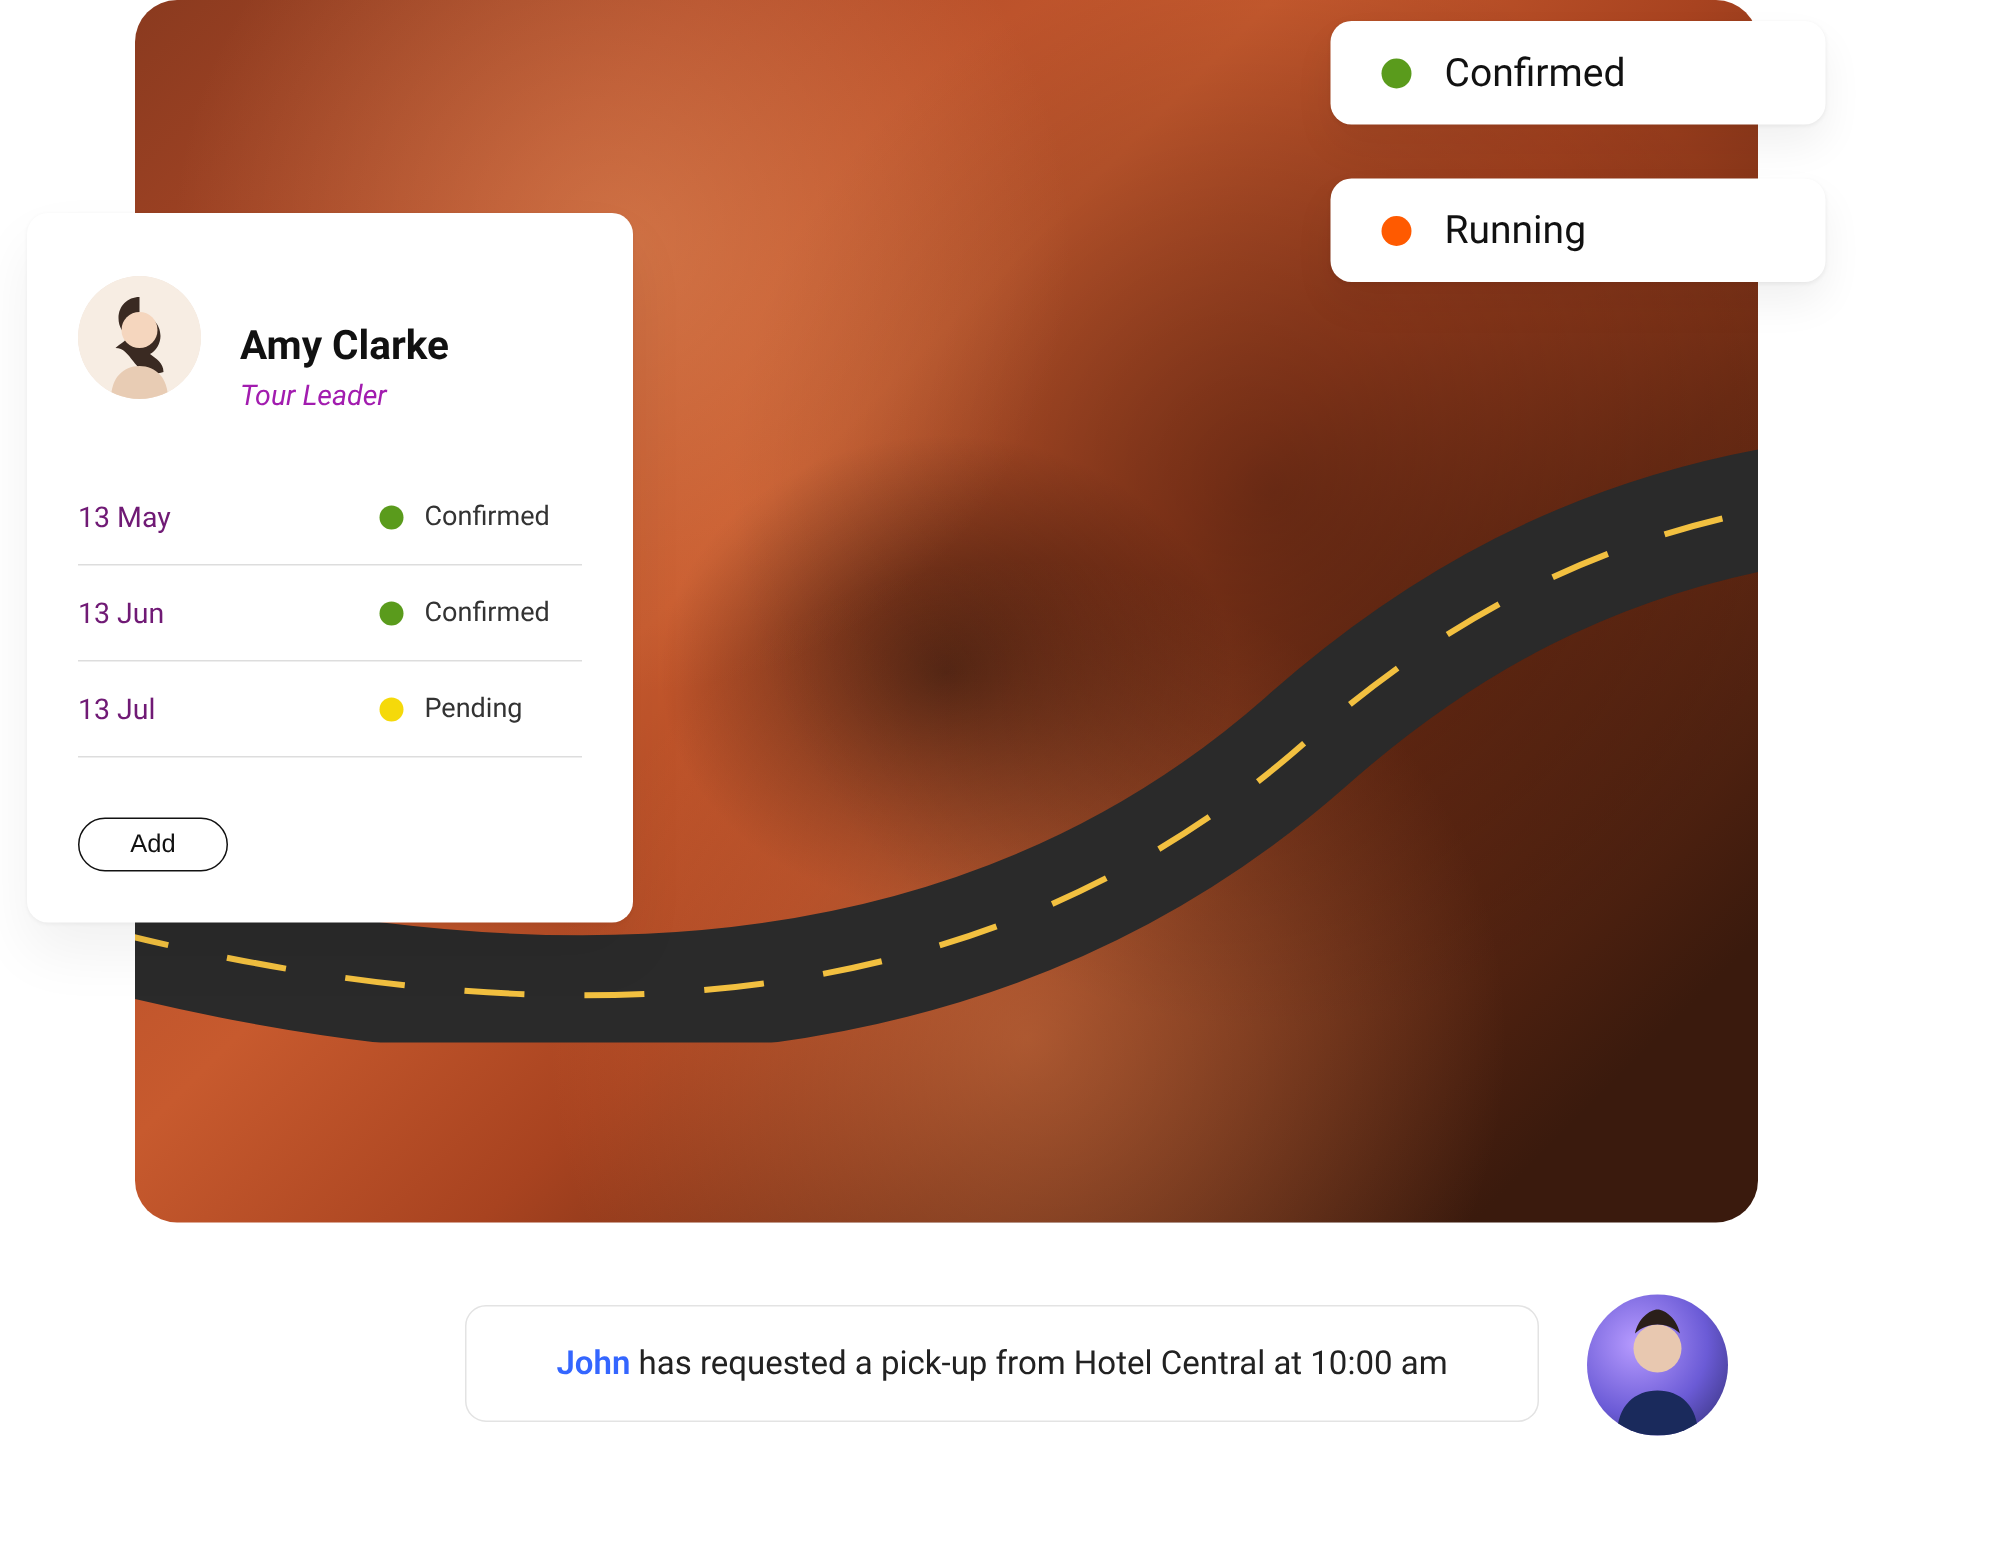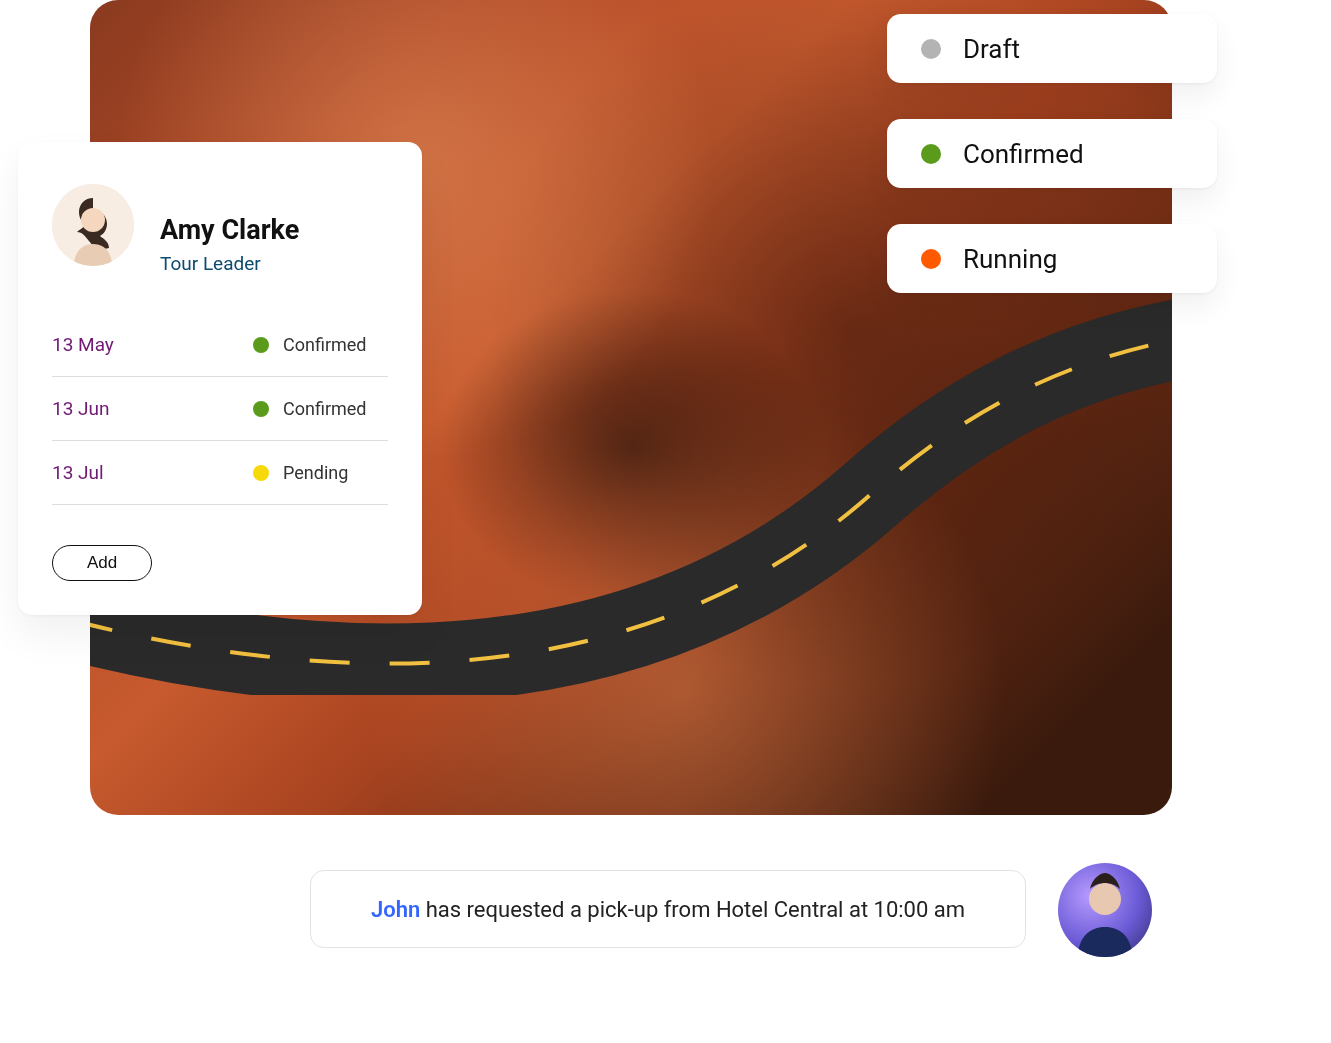--- a/index.html
+++ b/index.html
@@ -68,21 +68,22 @@
   }
   .profile-name {
     font-size: 27px;
     font-weight: 700;
     color: #111;
     margin-bottom: 6px;
     margin-top: 40px;
   }
   .profile-role {
     font-size: 19px;
-    color: #0c4a6e;
+    color: #a21caf;
+    font-style: italic;
   }
   .schedule-label {
     font-size: 20px;
     font-weight: 700;
     color: #111;
     border-bottom: 1px solid #111;
     padding-bottom: 14px;
   }
   .schedule-row {
     display: flex;
@@ -236,24 +237,20 @@
       <span class="status-dot" style="background:#f5d90a"></span>
       <span>Pending</span>
     </span>
   </div>
 
   <button class="add-button">Add</button>
 </div>
 
 <div class="status-column">
   <div class="status-pill">
-    <span class="pill-dot" style="background:#b3b3b3"></span>
-    <span>Draft</span>
-  </div>
-  <div class="status-pill">
     <span class="pill-dot" style="background:#5a9b1c"></span>
     <span>Confirmed</span>
   </div>
   <div class="status-pill">
     <span class="pill-dot" style="background:#ff5a00"></span>
     <span>Running</span>
   </div>
 </div>
 
 <div class="notification">

